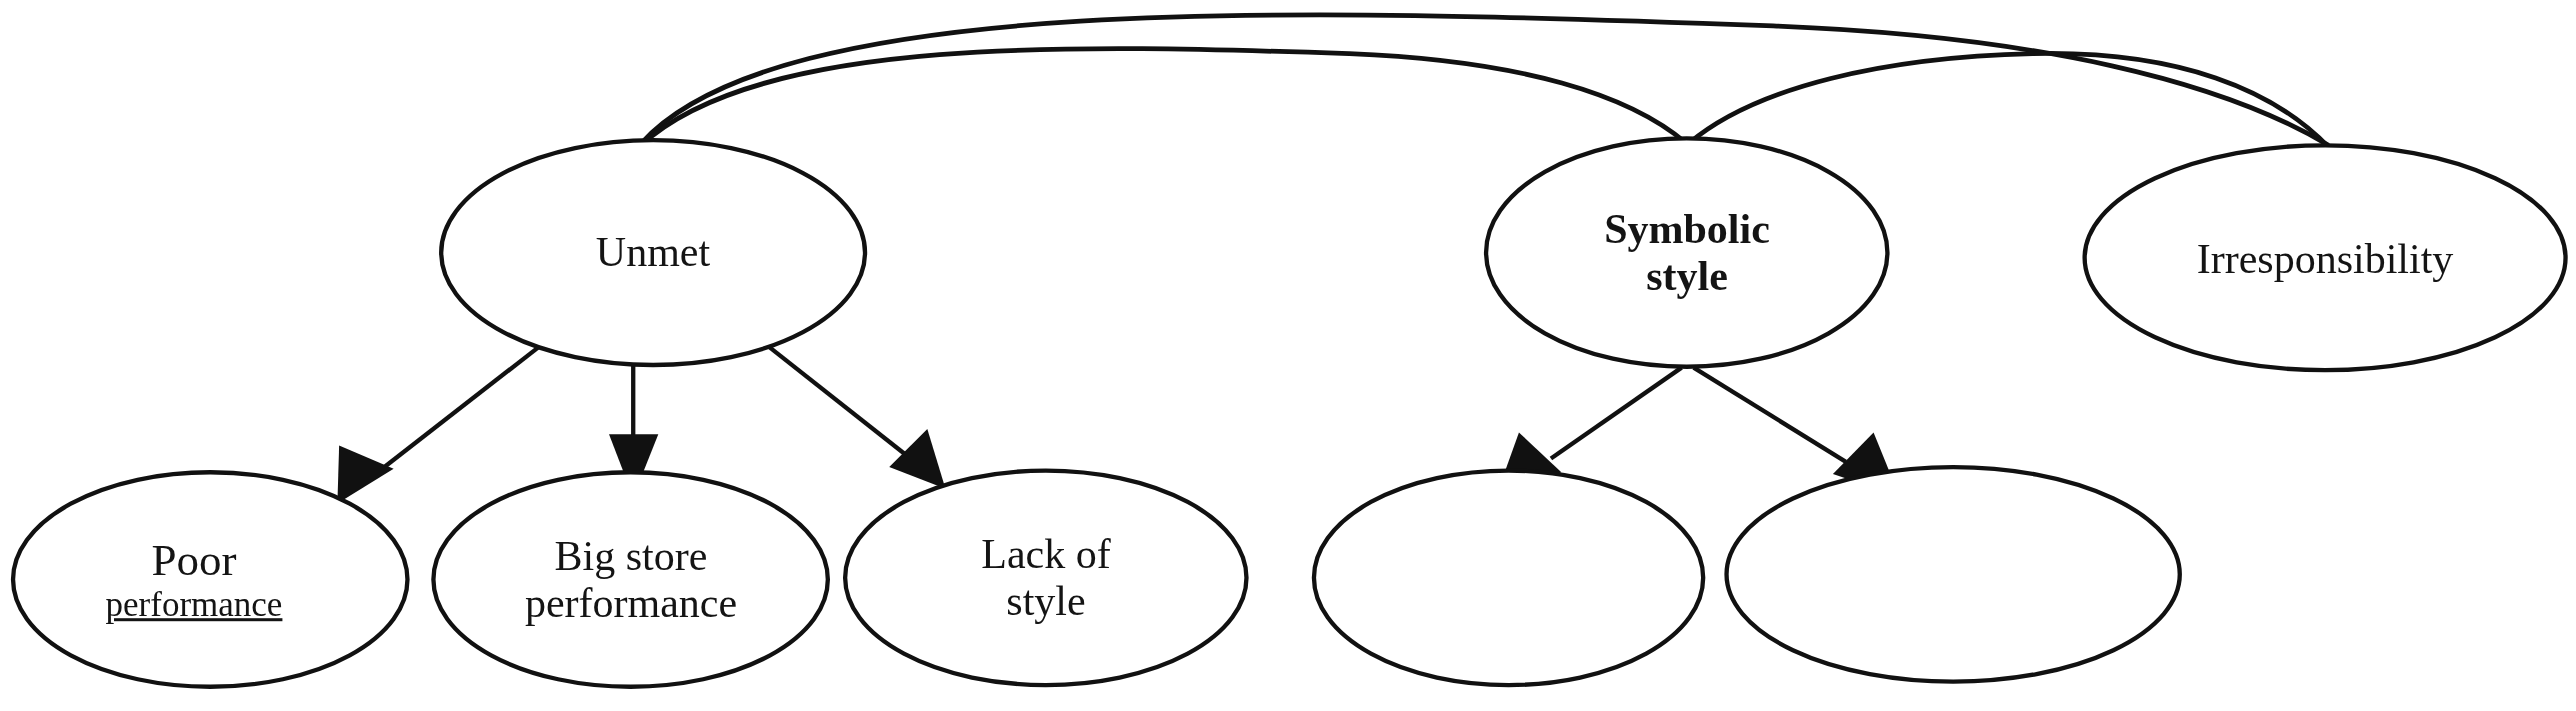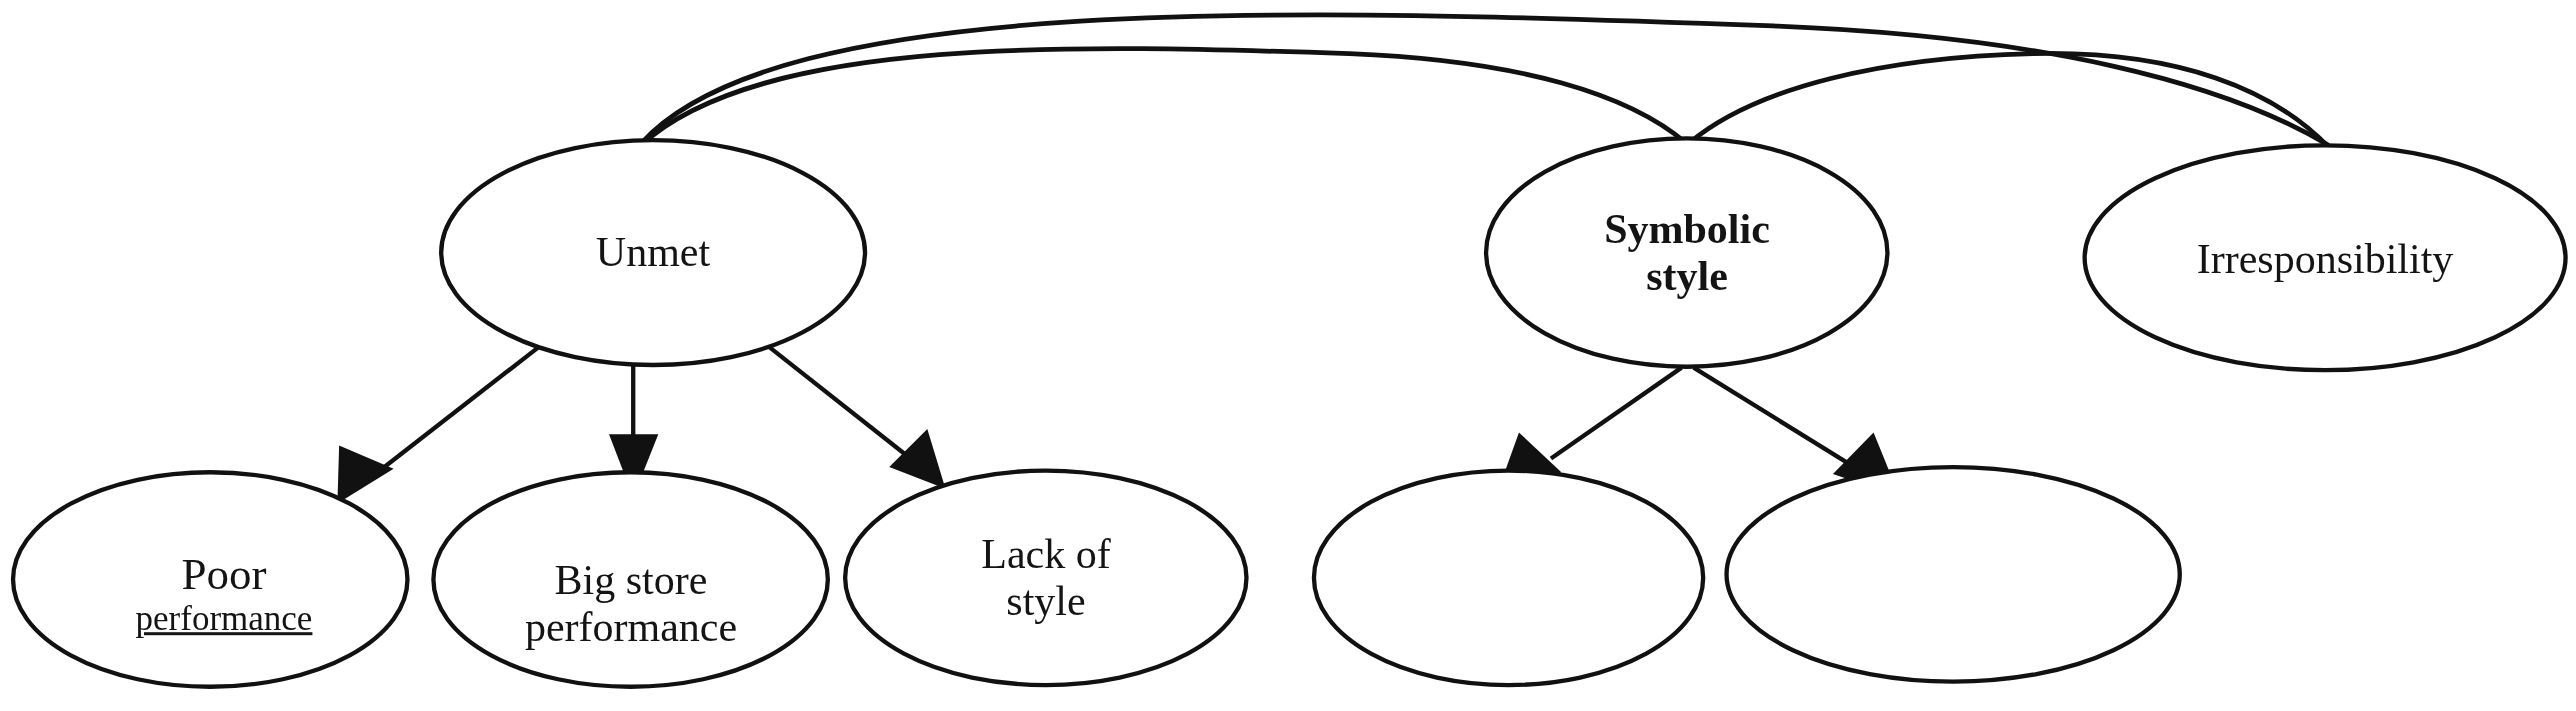--- a/index.html
+++ b/index.html
@@ -106,26 +106,26 @@
 
   <div class="node-label" style="left:1687px; top:253px;font-weight:bold;">
     <span class="lbl-line size-md">Symbolic</span>
     <span class="lbl-line size-md">style</span>
   </div>
 
   <div class="node-label" style="left:2325px; top:260px;">
     <span class="lbl-line size-md">Irresponsibility</span>
   </div>
 
-  <div class="node-label" style="left:224px; top:580px;margin-top:14px;">
+  <div class="node-label" style="left:194px; top:580px;">
     <span class="lbl-line size-lg">Poor</span>
     <span class="lbl-line size-sm">performance</span>
   </div>
 
-  <div class="node-label" style="left:631px; top:580px;margin-top:24px;">
+  <div class="node-label" style="left:631px; top:580px;">
     <span class="lbl-line size-md">Big store</span>
     <span class="lbl-line size-md">performance</span>
   </div>
 
   <div class="node-label" style="left:1046px; top:578px;">
     <span class="lbl-line size-md">Lack of</span>
     <span class="lbl-line size-md">style</span>
   </div>
 
 

